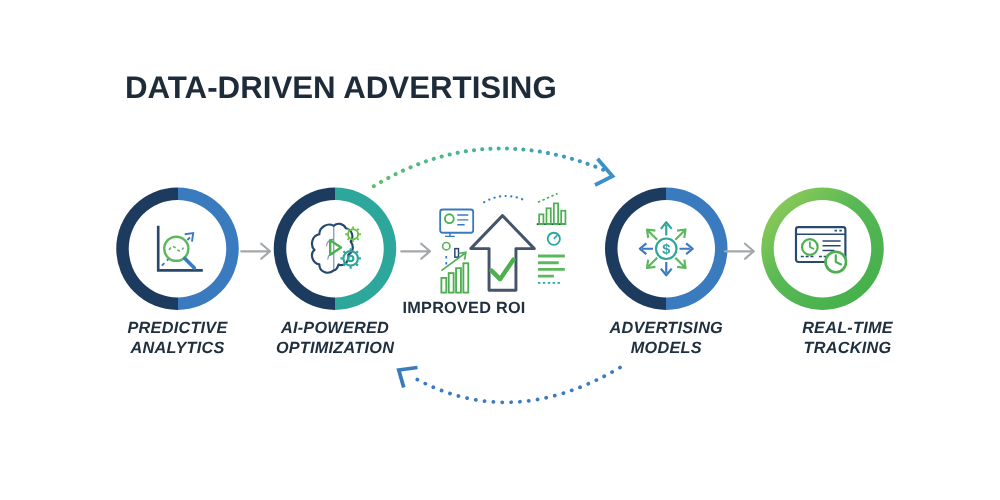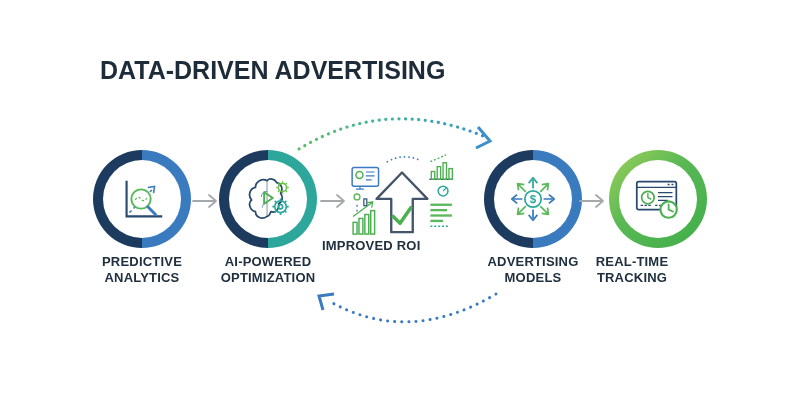--- a/index.html
+++ b/index.html
@@ -18,21 +18,21 @@
   }
   .ring-inner{
     width:78px;height:78px;border-radius:50%;background:#ffffff;
     display:flex;align-items:center;justify-content:center;
   }
   .ring-navy-blue{background:linear-gradient(90deg,#1d3b5e 0 50%,#3a7abf 50% 100%);}
   .ring-navy-teal{background:linear-gradient(90deg,#1d3b5e 0 50%,#2da79c 50% 100%);}
   .ring-green{background:linear-gradient(135deg,#9ed05a 0%,#58b854 45%,#3fae49 100%);}
   .step-label{
     position:absolute;top:254px;width:160px;text-align:center;
-    font-size:13px;font-weight:800;color:#20303f;line-height:16px;letter-spacing:0.2px;
+    font-size:13px;font-weight:800;color:#20303f;line-height:16px;letter-spacing:0.2px;font-style:italic;
   }
   .roi-label{
     position:absolute;top:238px;left:322px;width:160px;text-align:left;
     font-size:13px;font-weight:800;color:#20303f;letter-spacing:0.2px;
   }
   .flow-arrow{position:absolute;top:193px;}
   .overlay{position:absolute;left:0;top:0;pointer-events:none;}
   .roi-icon{position:absolute;left:348px;top:150px;}
 </style>
 </head>
@@ -187,18 +187,18 @@
         <path d="M38,13 H40 M42,13 H44" stroke="#27496d" stroke-width="1.4"></path>
         <circle cx="17.5" cy="26.5" r="6.5" fill="none" stroke="#4caf50" stroke-width="1.8"></circle>
         <path d="M17.5,26.5 L17.5,22.5 M17.5,26.5 L20.5,28" stroke="#4caf50" stroke-width="1.5" stroke-linecap="round"></path>
         <path d="M28,21.5 H43 M28,25.5 H43 M28,29.5 H38" stroke="#27496d" stroke-width="1.3"></path>
         <path d="M10,34.5 H22 M25,34.5 H31" stroke="#27496d" stroke-width="1.3" stroke-dasharray="2.5 1.5"></path>
         <circle cx="39" cy="39" r="8.5" fill="#ffffff" stroke="#4caf50" stroke-width="2.2"></circle>
         <path d="M39,39 L39,33.5 M39,39 L43.5,41" stroke="#4caf50" stroke-width="1.8" stroke-linecap="round"></path>
       </svg>
     </div>
   </div>
-  <div class="step-label" style="left:552px;">
+  <div class="step-label" style="left:598px;">
     <div>REAL-TIME</div>
     <div>TRACKING</div>
   </div>
 
 </div>
 
 </body></html>

